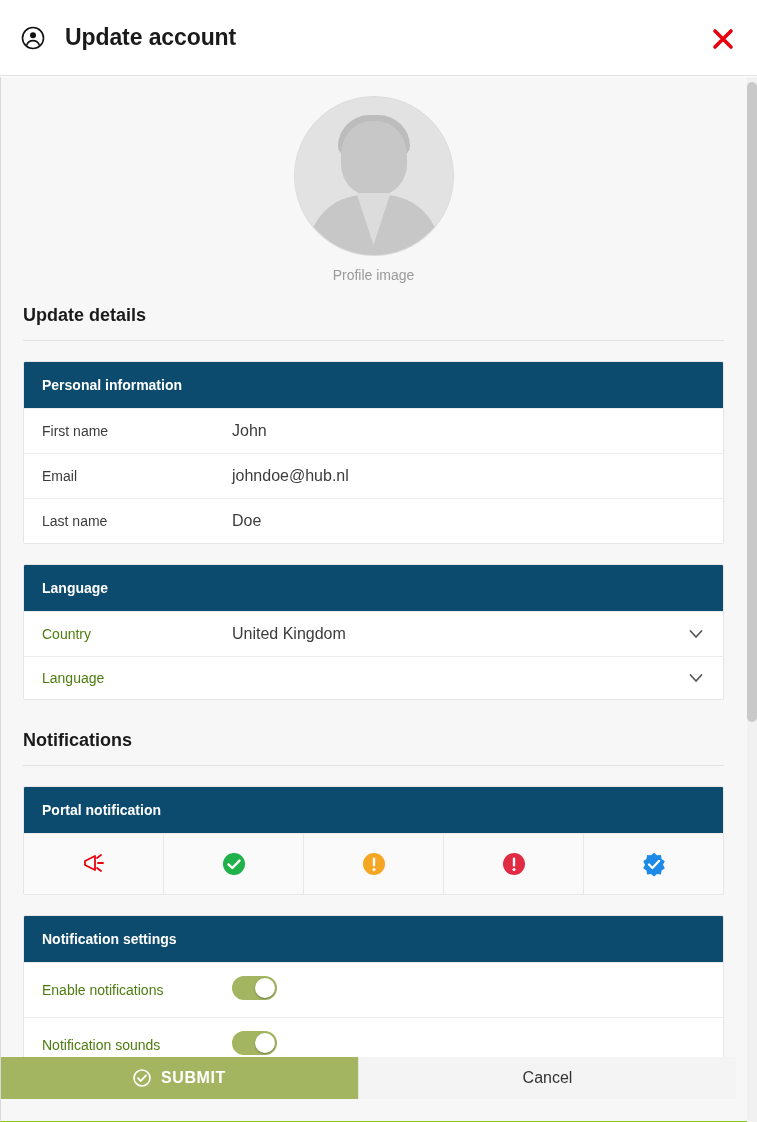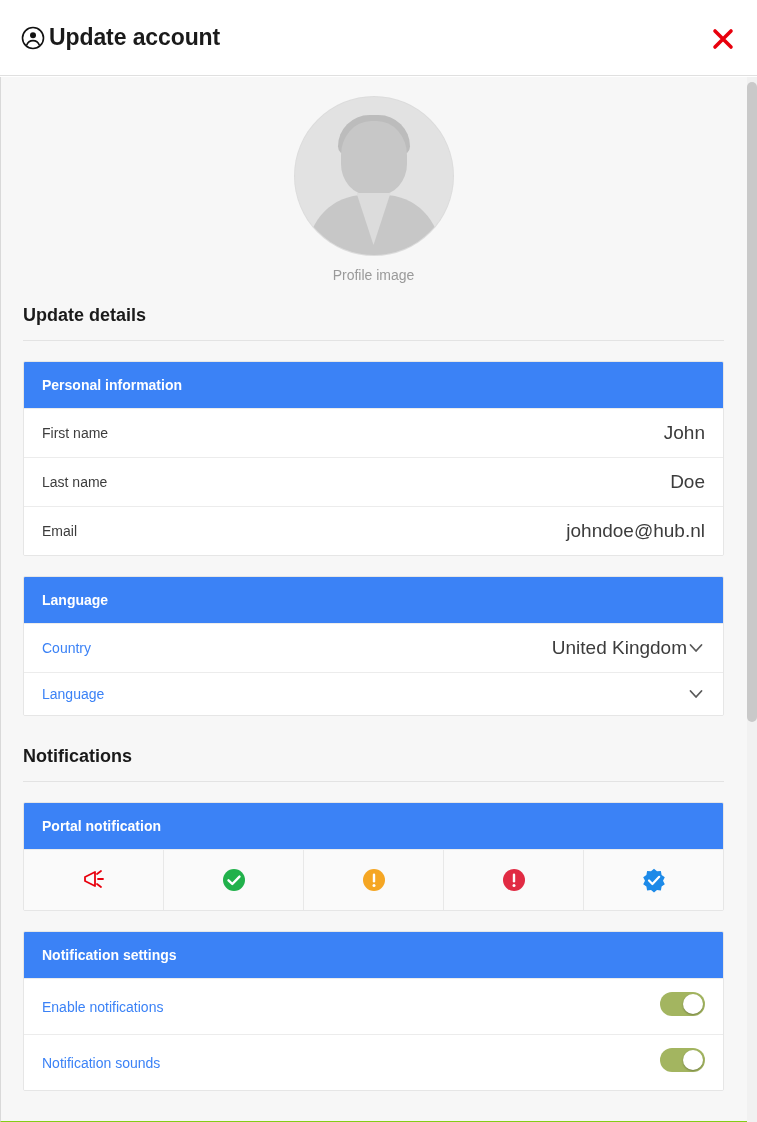--- a/index.html
+++ b/index.html
@@ -26,21 +26,21 @@
     background: #ffffff;
     border-bottom: 1px solid #e0e0e0;
     box-sizing: border-box;
   }
   .title-wrap {
     position: absolute;
     left: 21px;
     top: 24px;
     display: flex;
     align-items: center;
-    gap: 4px;
+    gap: 20px;
   }
   .title-icon {
     width: 24px;
     height: 24px;
     display: block;
   }
   .title-text {
     font-size: 23px;
     font-weight: bold;
     color: #1a1a1a;
@@ -166,48 +166,47 @@
 
   
   .card {
     margin-top: 20px;
     background: #ffffff;
     border: 1px solid #e6e6e6;
     border-radius: 2px;
     overflow: hidden;
   }
   .card-header {
-    background: #3b82f6;
+    background: #0c4a6e;
     color: #ffffff;
     font-size: 14px;
     font-weight: bold;
     padding: 15px 18px;
   }
   .row {
     display: flex;
     align-items: center;
     border-top: 1px solid #ececec;
     min-height: 42px;
     padding: 0 18px;
     background: #ffffff;
   }
   .row:first-of-type { border-top: none; }
   .row-label {
     width: 190px;
     font-size: 14px;
     color: #3c3c3c;
     padding: 0 0;
   }
-  .row-label.muted { color: #3b82f6; }
+  .row-label.muted { color: #4d7c0f; }
   .row-value {
     flex: 1;
-    font-size: 19px;
+    font-size: 16px;
     color: #3c3c3c;
     padding: 13px 0;
-    text-align: right;
   }
   .chev {
     width: 18px;
     height: 18px;
     margin-left: auto;
     color: #5a5a5a;
   }
   .chev svg { display: block; }
 
   
@@ -328,26 +327,26 @@
 
       <div class="section-title">Update details</div>
 
       <div class="card">
         <div class="card-header">Personal information</div>
         <div class="row">
           <div class="row-label">First name</div>
           <div class="row-value">John</div>
         </div>
         <div class="row">
+          <div class="row-label">Email</div>
+          <div class="row-value">johndoe@hub.nl</div>
+        </div>
+        <div class="row">
           <div class="row-label">Last name</div>
           <div class="row-value">Doe</div>
-        </div>
-        <div class="row">
-          <div class="row-label">Email</div>
-          <div class="row-value">johndoe@hub.nl</div>
         </div>
       </div>
 
       <div class="card">
         <div class="card-header">Language</div>
         <div class="row">
           <div class="row-label muted">Country</div>
           <div class="row-value">United Kingdom</div>
           <span class="chev">
             <svg width="18" height="18" viewBox="0 0 18 18">
@@ -422,14 +421,28 @@
       </div>
 
       <div style="height:120px;"></div>
     </div>
   </div>
 
   <div class="scrollbar-track">
     <div class="scrollbar-thumb"></div>
   </div>
 
+  <div class="footer">
+    <div class="btn-submit">
+      <span class="check-circle">
+        <svg width="18" height="18" viewBox="0 0 18 18">
+          <circle cx="9" cy="9" r="8" fill="none" stroke="#fff" stroke-width="1.6"></circle>
+          <path d="M5 9.2 L7.8 12 L13 6.4" fill="none" stroke="#fff" stroke-width="1.8" stroke-linecap="round" stroke-linejoin="round"></path>
+        </svg>
+      </span>
+      <span>SUBMIT</span>
+    </div>
+    <div class="btn-cancel">
+      <span>Cancel</span>
+    </div>
+  </div>
 
 </div>
 
 </body></html>

